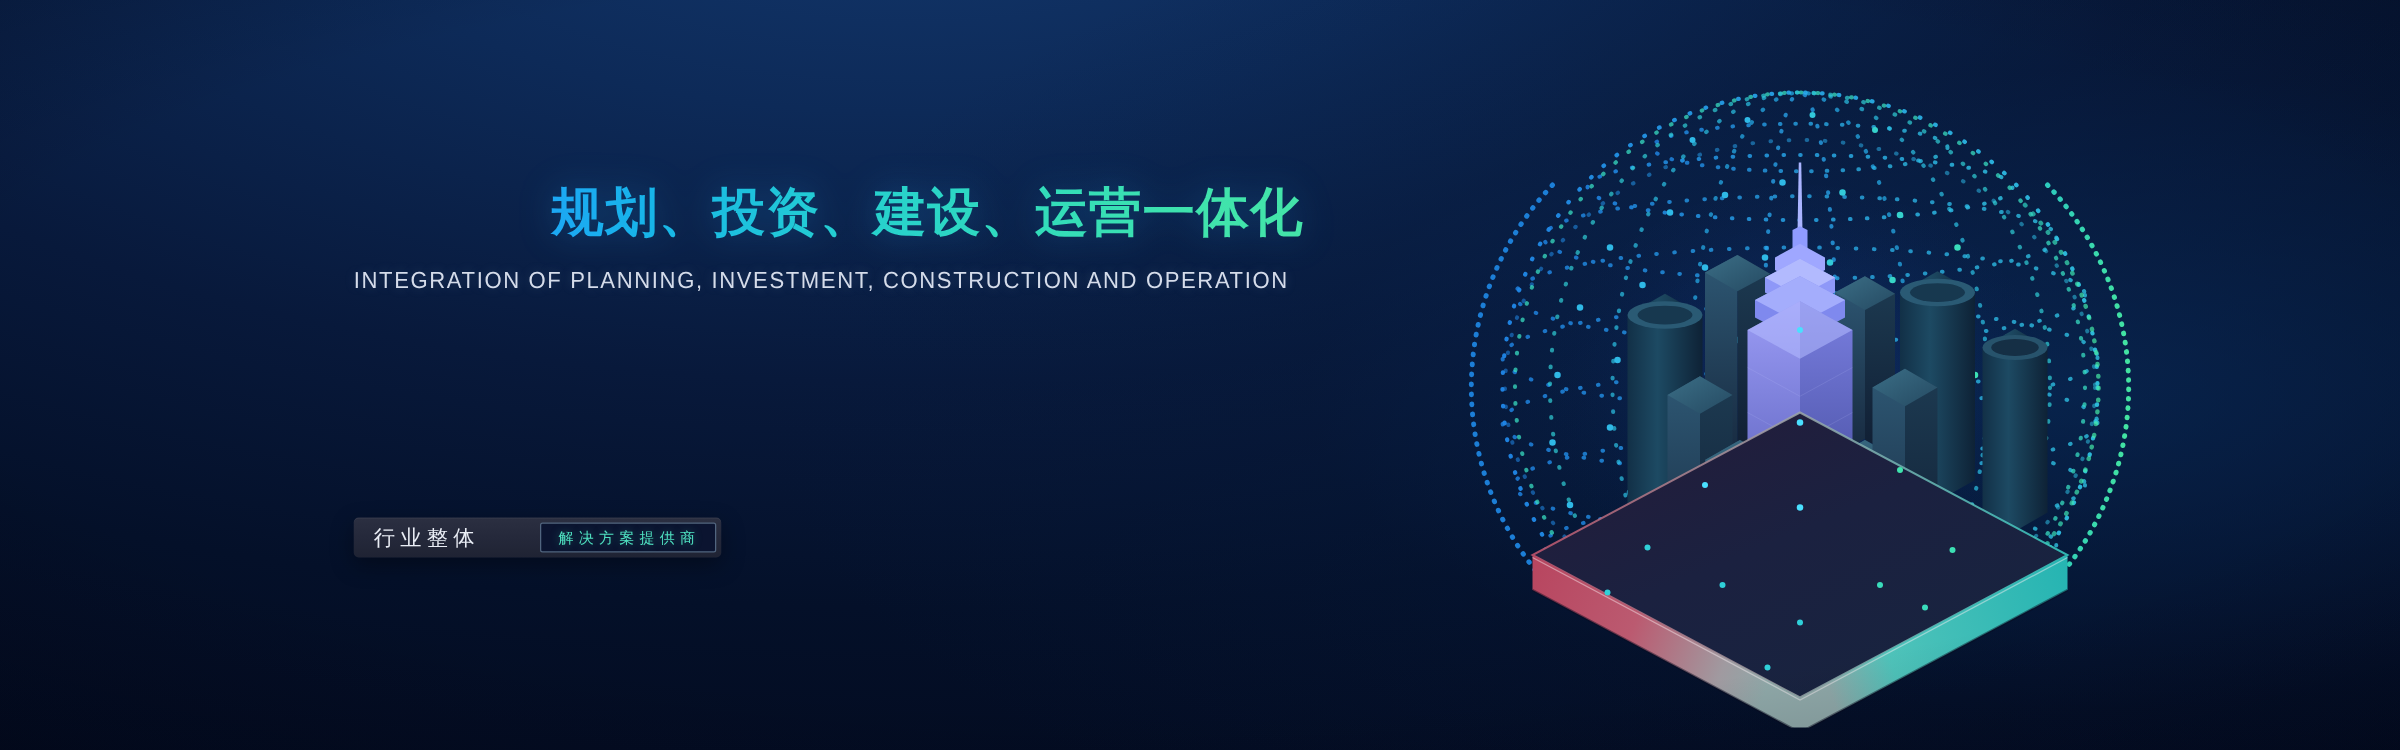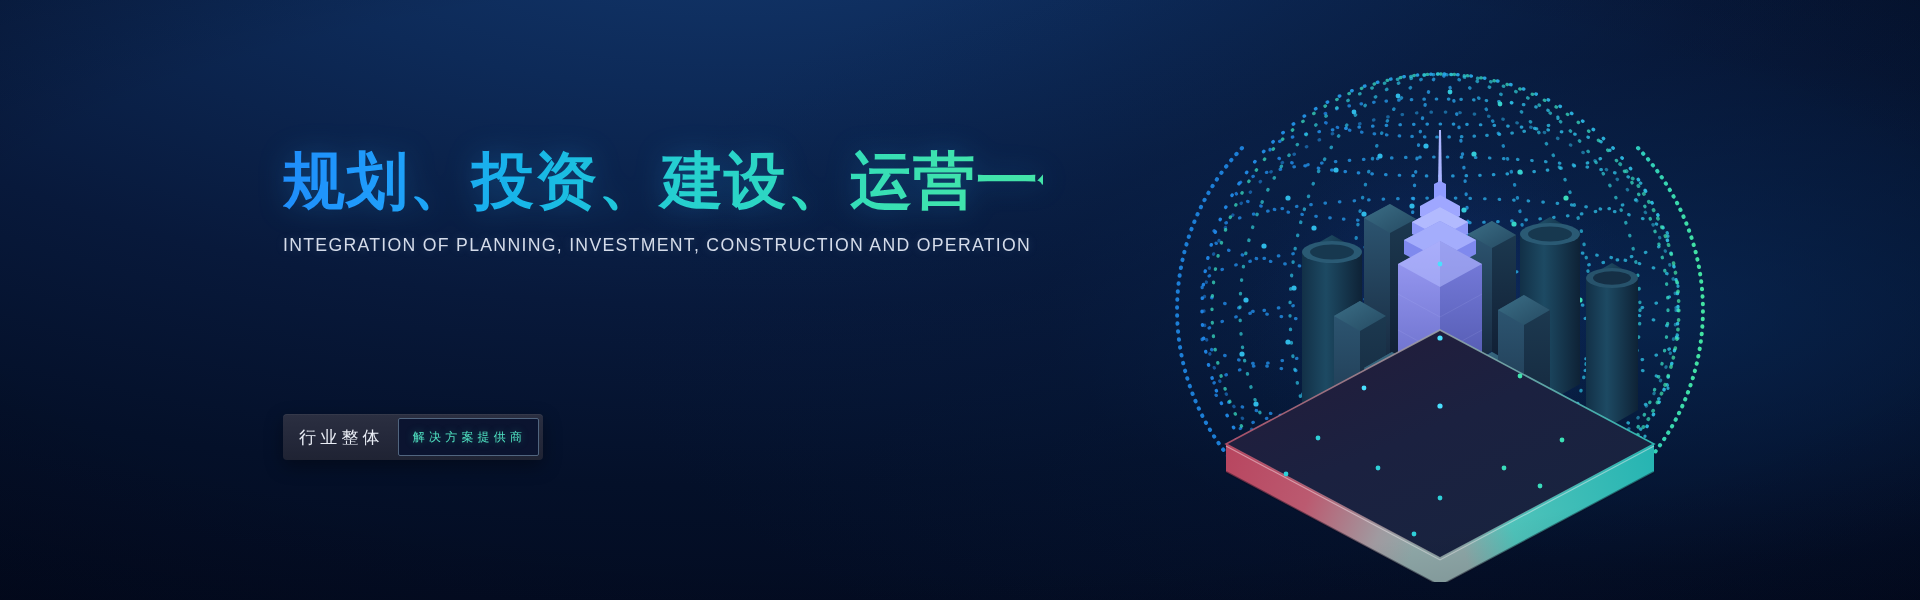--- a/index.html
+++ b/index.html
@@ -37,21 +37,21 @@
   }
 
   
   .text-block {
     position:absolute;
     left:283px; top:148px;
     width:760px;
   }
 
   .headline {
-    font-size:62px;
+    font-size:42px;
     font-weight:700;
     line-height:1.06;
     letter-spacing:1px;
     white-space:nowrap;
     background:linear-gradient(95deg,
         #1f8dfb 0%,
         #1f9efb 14%,
         #17b6e8 32%,
         #25cfd0 52%,
         #32dcba 72%,
@@ -74,28 +74,29 @@
     white-space:nowrap;
     transform:scaleX(.955);
     transform-origin:left center;
     text-shadow:0 0 10px rgba(160,190,230,.22);
   }
 
   
   .tag-pill {
     position:absolute;
     left:283px; top:414px;
-    height:46px;
+    height:32px;
     display:flex;
     align-items:stretch;
     border-radius:4px;
     background:linear-gradient(180deg,#2b2f41 0%, #24283a 55%, #1f2333 100%);
     box-shadow:0 1px 0 rgba(255,255,255,.05) inset,
                0 6px 18px rgba(0,0,0,.35);
     padding:4px;
+    gap:34px;
   }
   .tag-pill .tag-left {
     display:flex; align-items:center;
     padding:0 14px 0 12px;
     font-size:17px;
     letter-spacing:4.2px;
     color:#e9edf5;
     white-space:nowrap;
   }
   .tag-pill .tag-right {

